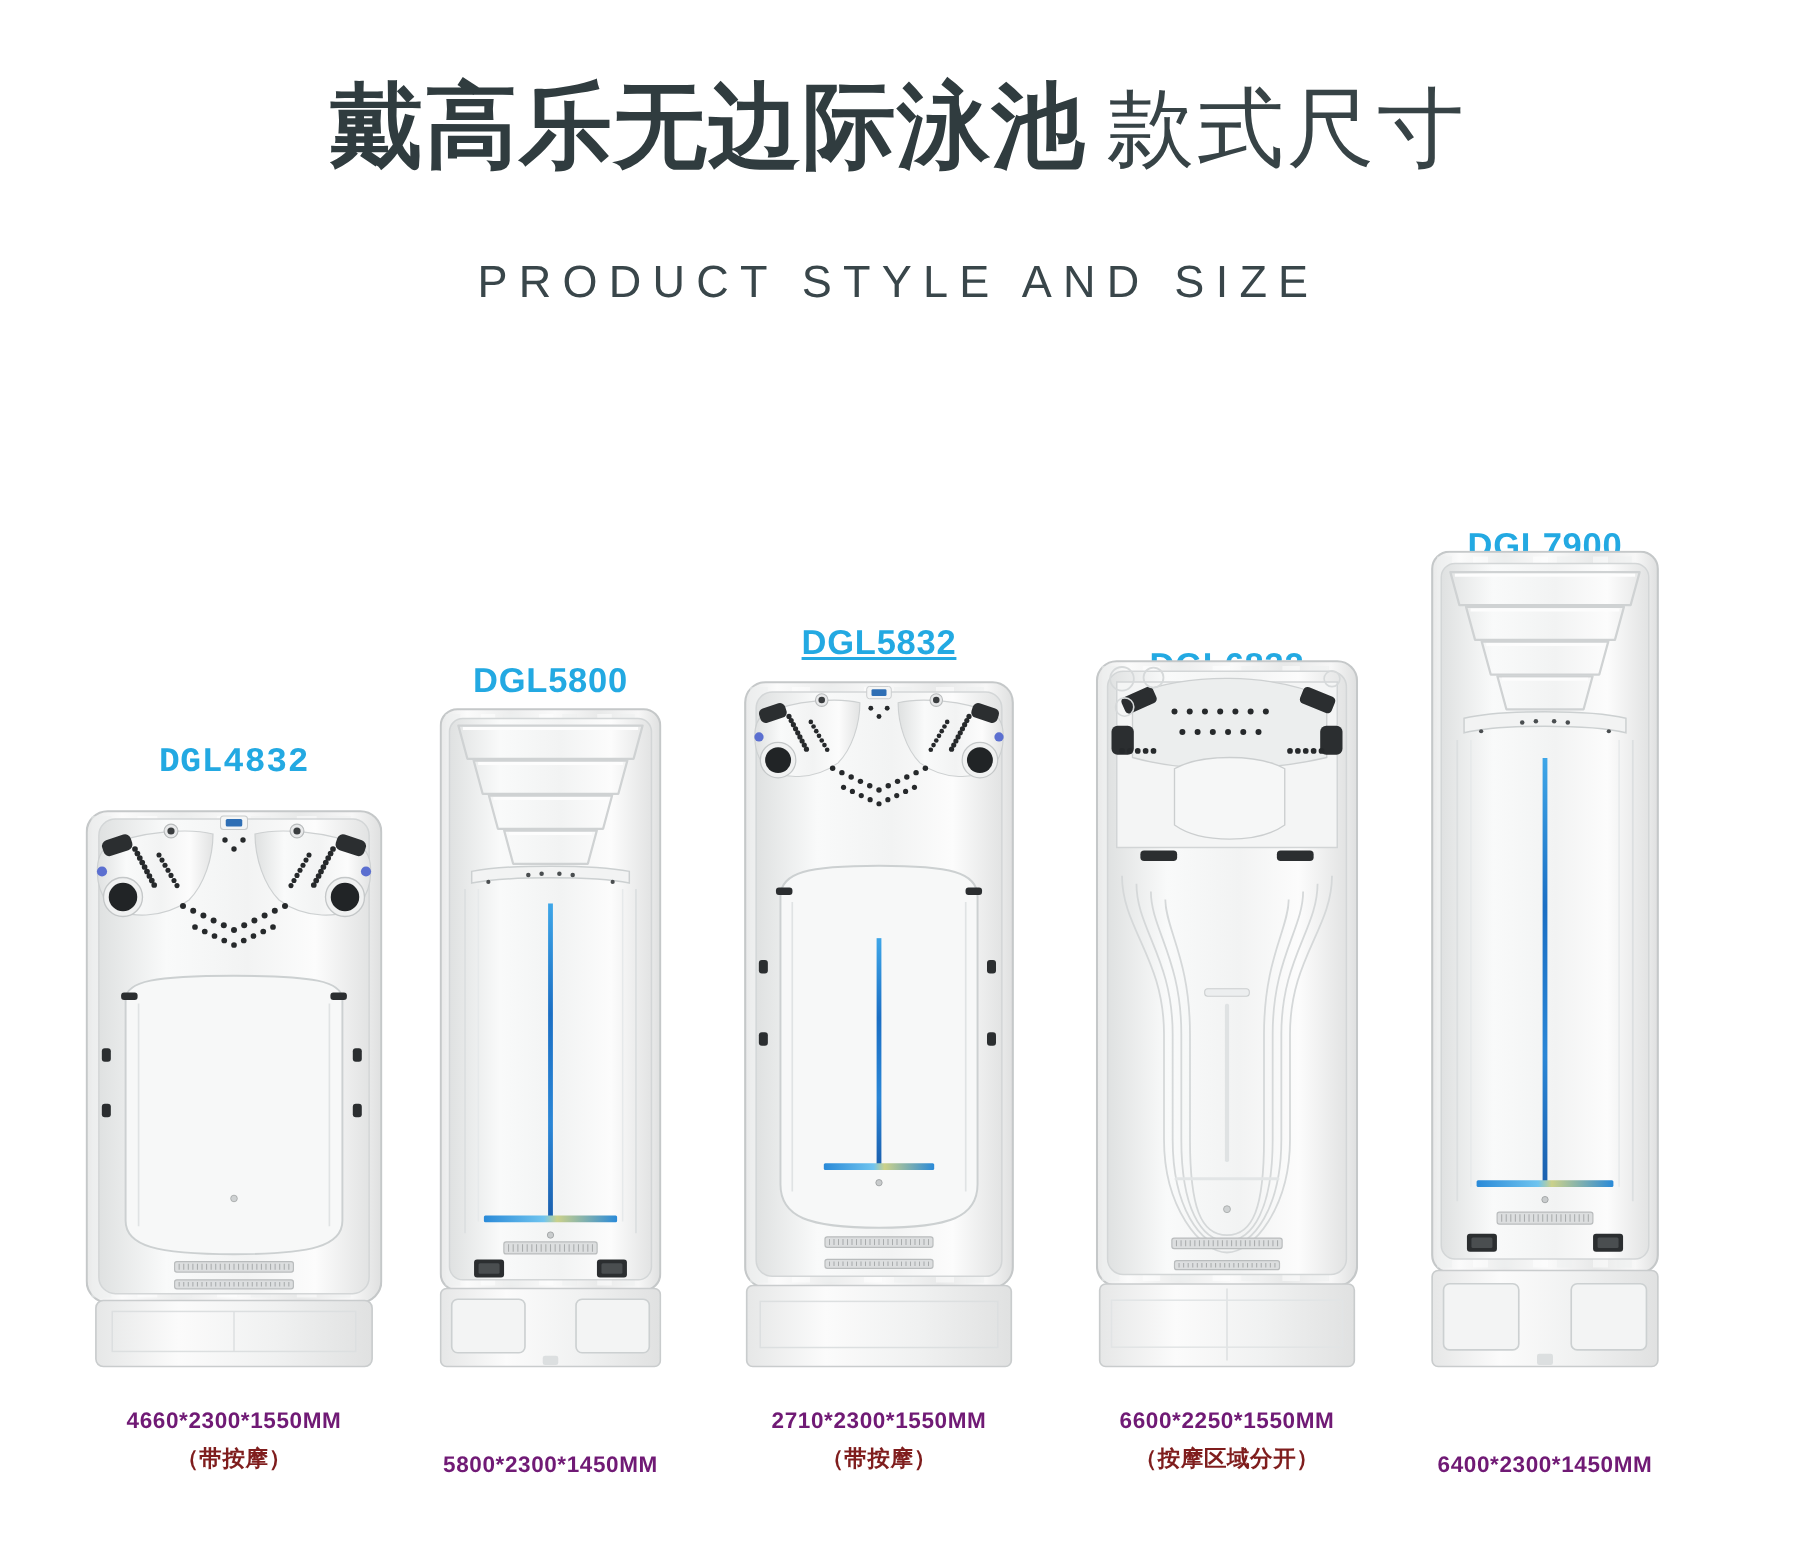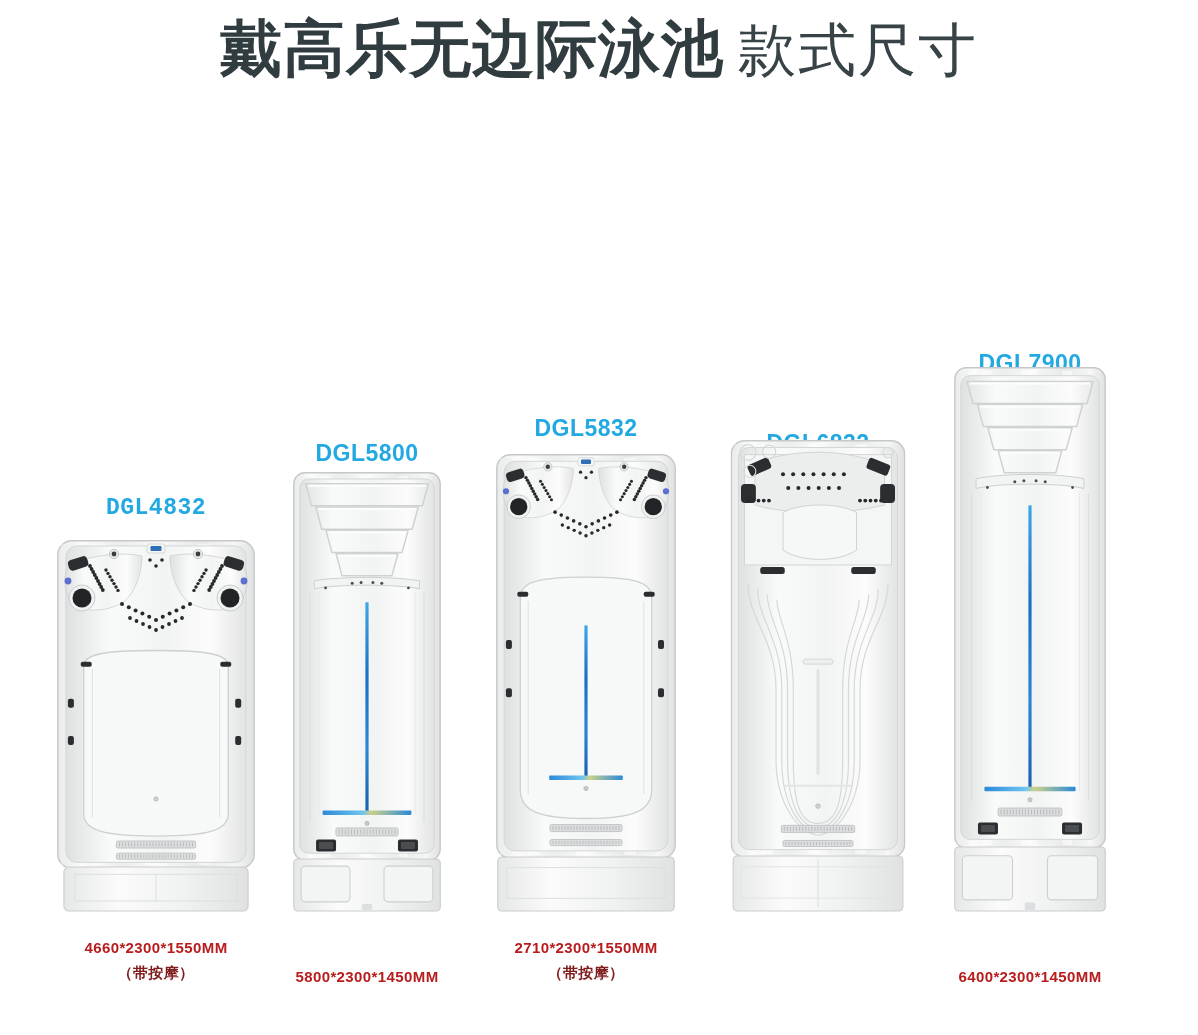--- a/index.html
+++ b/index.html
@@ -18,20 +18,21 @@
   
   .header {
     width: 100%;
     padding-top: 18px;
     text-align: center;
   }
   .title-line {
     white-space: nowrap;
     line-height: 1.0;
     color: #2f3a3d;
+    margin-top: 36px;
   }
   .title-bold {
     font-size: 62px;
     font-weight: 700;
     letter-spacing: 1px;
     color: #303c3f;
   }
   .title-light {
     font-size: 58px;
     font-weight: 400;
@@ -80,21 +81,21 @@
   .caption {
     position: absolute;
     left: 50%;
     transform: translateX(-50%);
     bottom: 48px;
     white-space: nowrap;
   }
   .caption-size {
     font-size: 15px;
     font-weight: 600;
-    color: #b91c1c;
+    color: #701a75;
     letter-spacing: 0.4px;
     line-height: 1.35;
   }
   .caption-note {
     font-size: 15px;
     font-weight: 600;
     color: #7f1d1d;
     letter-spacing: 0.4px;
     line-height: 1.9;
   }
@@ -102,20 +103,21 @@
   
   .pool-svg { display: block; }
 </style>
 </head>
 <body>
 
 <div class="header">
   <div class="title-line">
     <span class="title-bold">戴高乐无边际泳池</span><span class="title-light">款式尺寸</span>
   </div>
+  <div class="subtitle">PRODUCT STYLE AND SIZE</div>
 </div>
 
 <div class="product-row">
     <div class="product" style="left: 26px; width: 260px; height: 705px;">
       <div class="model-label" style="top: 165px; font-family: Liberation Mono, monospace;">DGL4832</div>
       <div class="pool-wrap">
         <svg class="pool-svg" width="198" height="372" viewBox="0 0 198 372" xmlns="http://www.w3.org/2000/svg">
   <defs>
     <linearGradient id="shell0" x1="0" y1="0" x2="1" y2="0">
       <stop offset="0%" stop-color="#e9eaea"></stop>
@@ -439,21 +441,21 @@
           <rect x="8.14" y="394.14" width="48.84" height="35.699999999999996" rx="4" fill="#f3f4f4" stroke="#ccd0d1" stroke-width="1.1"></rect>
           <rect x="91.02" y="394.14" width="48.84" height="35.699999999999996" rx="4" fill="#f3f4f4" stroke="#ccd0d1" stroke-width="1.1"></rect>
           <rect x="68.82" y="431.88" width="10.360000000000001" height="6.12" rx="1.5" fill="#dcdfe0"></rect>
         </svg>
       </div>
       <div class="caption">
         <div class="caption-size">5800*2300*1450MM</div>
       </div>
     </div>
     <div class="product" style="left: 456px; width: 260px; height: 705px;">
-      <div class="model-label" style="top: 85px;">DGL5832</div>
+      <div class="model-label" style="top: 85px; text-decoration: underline;">DGL5832</div>
       <div class="pool-wrap">
         <svg class="pool-svg" width="180" height="458" viewBox="0 0 180 458" xmlns="http://www.w3.org/2000/svg">
   <defs>
     <linearGradient id="shell2" x1="0" y1="0" x2="1" y2="0">
       <stop offset="0%" stop-color="#e9eaea"></stop>
       <stop offset="12%" stop-color="#fbfbfb"></stop>
       <stop offset="32%" stop-color="#eceded"></stop>
       <stop offset="52%" stop-color="#fafafa"></stop>
       <stop offset="72%" stop-color="#e8e9e9"></stop>
       <stop offset="90%" stop-color="#f7f7f7"></stop>
@@ -822,20 +824,24 @@
           <line x1="107.28260869565219" y1="401.944" x2="107.28260869565219" y2="404.944" stroke="#a9acad" stroke-width="0.7"></line>
           <line x1="110.32608695652175" y1="401.944" x2="110.32608695652175" y2="404.944" stroke="#a9acad" stroke-width="0.7"></line>
           <line x1="113.36956521739131" y1="401.944" x2="113.36956521739131" y2="404.944" stroke="#a9acad" stroke-width="0.7"></line>
           <line x1="116.41304347826087" y1="401.944" x2="116.41304347826087" y2="404.944" stroke="#a9acad" stroke-width="0.7"></line>
           <line x1="119.45652173913044" y1="401.944" x2="119.45652173913044" y2="404.944" stroke="#a9acad" stroke-width="0.7"></line>
           <rect x="2.625" y="416" width="169.75" height="55" rx="4" fill="url(#skirt3)" stroke="#c9cccd" stroke-width="1.1"></rect>
           <line x1="87.5" y1="419" x2="87.5" y2="467" stroke="#dcdfe0" stroke-width="1"></line>
           <rect x="10.5" y="426.8" width="154" height="31.319999999999997" fill="none" stroke="#e1e4e5" stroke-width="1"></rect>
         </svg>
       </div>
+      <div class="caption">
+        <div class="caption-size">6600*2250*1550MM</div>
+        <div class="caption-note">（按摩区域分开）</div>
+      </div>
     </div>
     <div class="product" style="left: 900px; width: 260px; height: 705px; text-align: right;">
       <div class="model-label" style="top: 20px;">DGL7900</div>
       <div class="pool-wrap">
         <svg class="pool-svg" width="152" height="545" viewBox="0 0 152 545" xmlns="http://www.w3.org/2000/svg">
   <defs>
     <linearGradient id="shell4" x1="0" y1="0" x2="1" y2="0">
       <stop offset="0%" stop-color="#e9eaea"></stop>
       <stop offset="12%" stop-color="#fbfbfb"></stop>
       <stop offset="32%" stop-color="#eceded"></stop>

